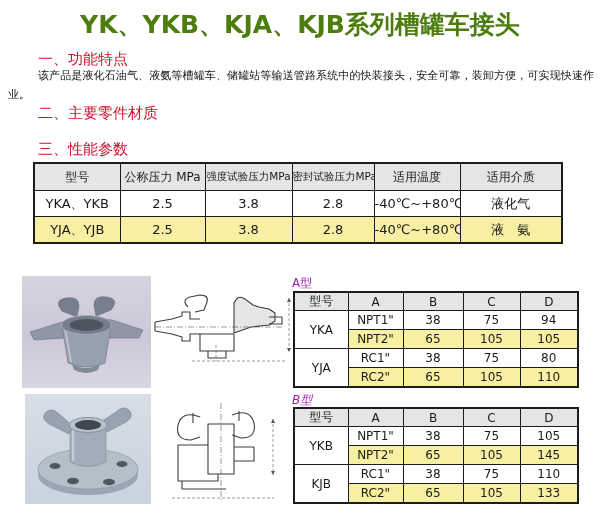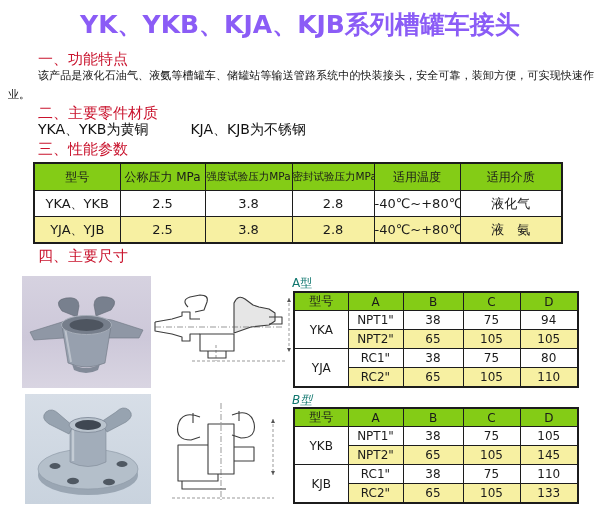--- a/index.html
+++ b/index.html
@@ -2,39 +2,39 @@
 <html><head>
 <meta charset="utf-8">
 <style>
   html,body{margin:0;padding:0;background:#fff;}
   .page{
     position:relative;width:600px;height:516px;background:#ffffff;
     font-family:"DejaVu Sans","Liberation Sans",sans-serif;color:#1a1a1a;overflow:hidden;
   }
   .title{
     position:absolute;left:0;top:8px;width:600px;margin:0;
-    text-align:center;font-size:25px;font-weight:bold;color:#8b5cf6;letter-spacing:0px;
+    text-align:center;font-size:25px;font-weight:bold;color:#4d7c0f;letter-spacing:0px;
   }
   .red-heading{
     position:absolute;left:38px;font-size:15px;font-weight:normal;color:#c9132d;white-space:nowrap;
   }
   .h-features{top:50px;}
   .h-materials{top:104px;text-align:center;}
   .h-performance{top:140px;}
   .h-dimensions{top:247px;}
   .para{
     position:absolute;left:8px;top:66px;width:586px;margin:0;
     font-size:11px;line-height:19px;text-indent:30px;color:#111;text-align:justify;
   }
   .materials-text{
     position:absolute;left:38px;top:121px;font-size:14px;color:#111;white-space:pre;
   }
   table{border-collapse:collapse;table-layout:fixed;}
   td,th{border:1px solid #1c1c1c;text-align:center;vertical-align:middle;overflow:hidden;white-space:nowrap;padding:0;}
-  th{background:#84cc16;font-weight:normal;}
+  th{background:#e5e5e5;font-weight:normal;}
   tr.tone-white td{background:#ffffff;}
   tr.tone-yellow td{background:#f7f0a2;}
   td.model-cell{background:#ffffff;}
   
   .perf{
     position:absolute;left:33px;top:162px;width:528px;
     border:2px solid #1c1c1c;font-size:13px;
   }
   .perf th{height:26px;font-size:12px;}
   .perf th:nth-child(3),.perf th:nth-child(4){font-size:10.5px;}
@@ -42,21 +42,21 @@
   
   .dim{
     position:absolute;left:293px;width:284px;
     border:2px solid #1c1c1c;font-size:12px;
   }
   .dim-a{top:291px;}
   .dim-b{top:407px;}
   .dim th{height:17px;font-size:12px;}
   .dim td{height:18px;}
   .type-label{
-    position:absolute;left:292px;font-size:12px;color:#0f766e;
+    position:absolute;left:292px;font-size:12px;color:#a21caf;
   }
   .label-a{top:275px;}
   .label-b{top:392px;font-style:italic;}
   
   .figure{position:absolute;line-height:0;}
   .photo-a{left:22px;top:276px;width:129px;height:112px;}
   .drawing-a{left:152px;top:289px;width:146px;height:78px;}
   .photo-b{left:25px;top:394px;width:126px;height:110px;}
   .drawing-b{left:160px;top:399px;width:135px;height:105px;}
   .figure svg{width:100%;height:100%;display:block;}
@@ -65,21 +65,20 @@
 <body>
 
 <div class="page">
 
   <h1 class="title">YK、YKB、KJA、KJB系列槽罐车接头</h1>
 
   <div class="red-heading h-features">一、功能特点</div>
   <p class="para">该产品是液化石油气、液氨等槽罐车、储罐站等输送管路系统中的快装接头，安全可靠，装卸方便，可实现快速作业。</p>
 
   <div class="red-heading h-materials">二、主要零件材质</div>
-  <div class="materials-text">YKA、YKB为黄铜　　　KJA、KJB为不锈钢</div>
 
   <div class="red-heading h-performance">三、性能参数</div>
   <table class="perf">
     <colgroup>
       <col style="width:86px">
         <col style="width:85px">
         <col style="width:87px">
       <col style="width:82px">
         <col style="width:86px">
         <col style="width:102px">
@@ -107,21 +106,20 @@
           <td>YJA、YJB</td>
           <td>2.5</td>
           <td>3.8</td>
           <td>2.8</td>
           <td>-40℃~+80℃</td>
           <td>液　氨</td>
         </tr>
       </tbody>
     </table>
 
-  <div class="red-heading h-dimensions">四、主要尺寸</div>
 
   <div class="figure photo-a">
     <svg viewBox="0 0 129 112" aria-hidden="true">
       <defs>
         <linearGradient id="gA" x1="0" y1="0" x2="0" y2="1">
           <stop offset="0" stop-color="#d6d2e0"></stop>
             <stop offset="0.55" stop-color="#cdc8d9"></stop>
             <stop offset="1" stop-color="#d9d5e2"></stop>
         </linearGradient>
       </defs>

